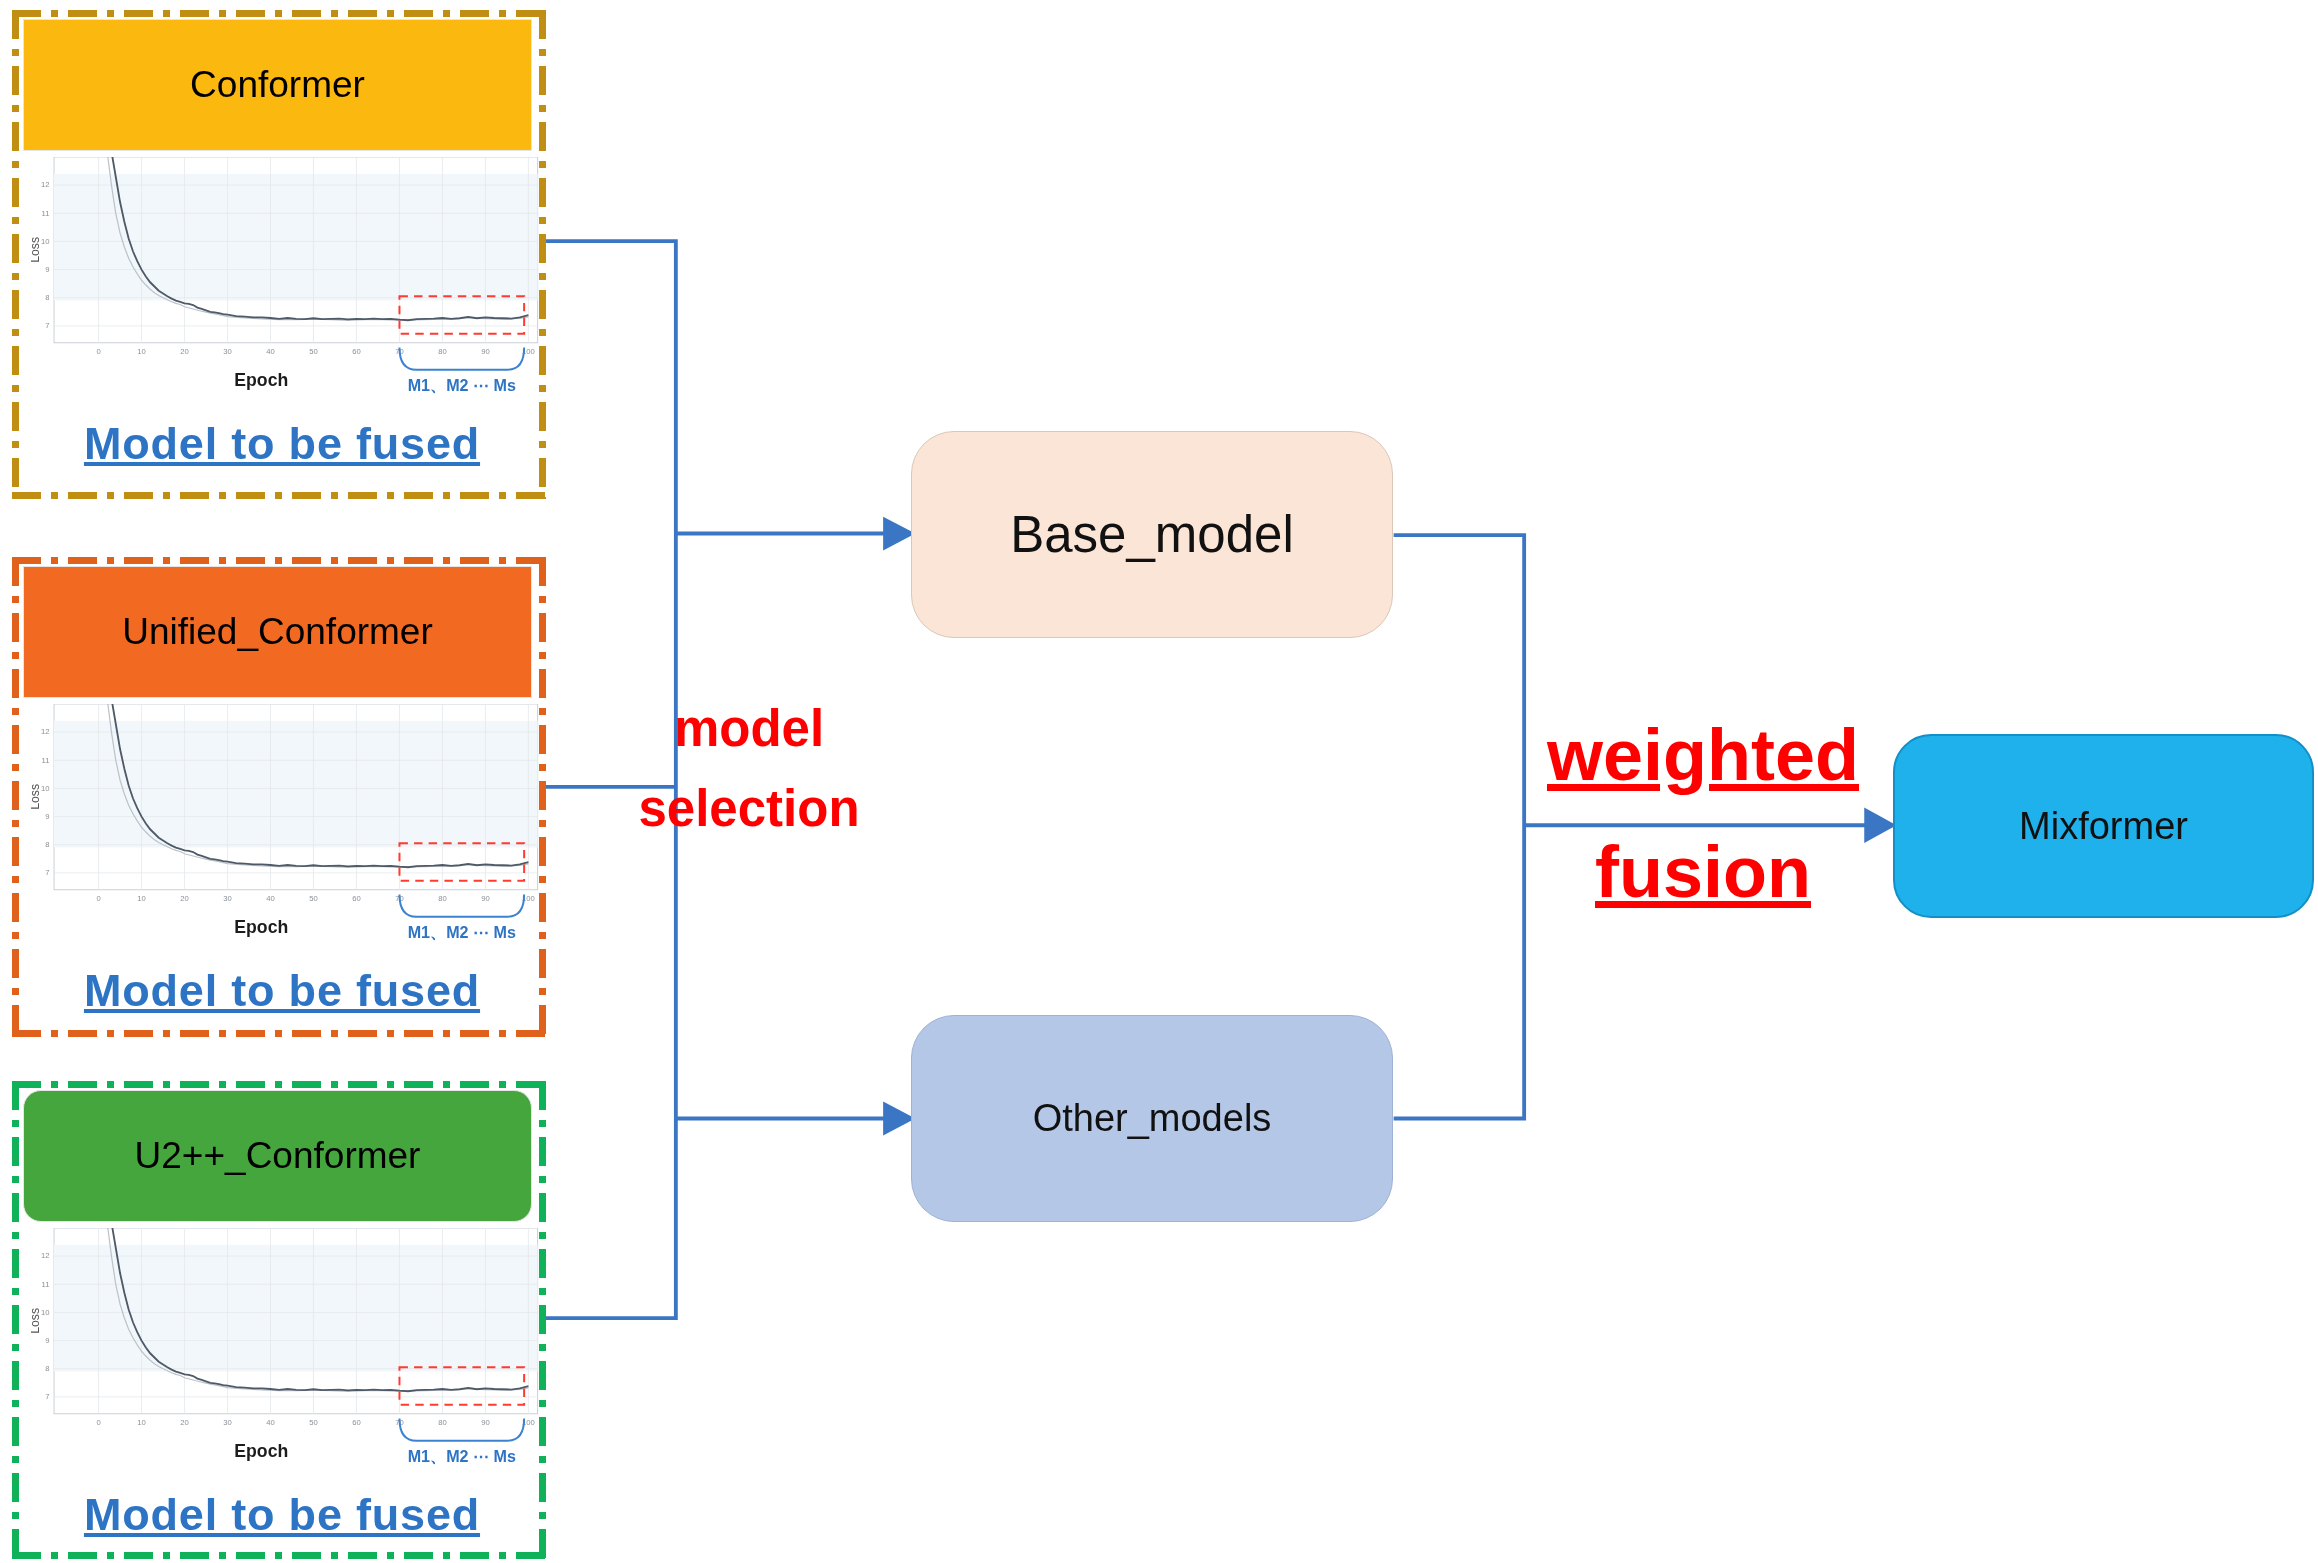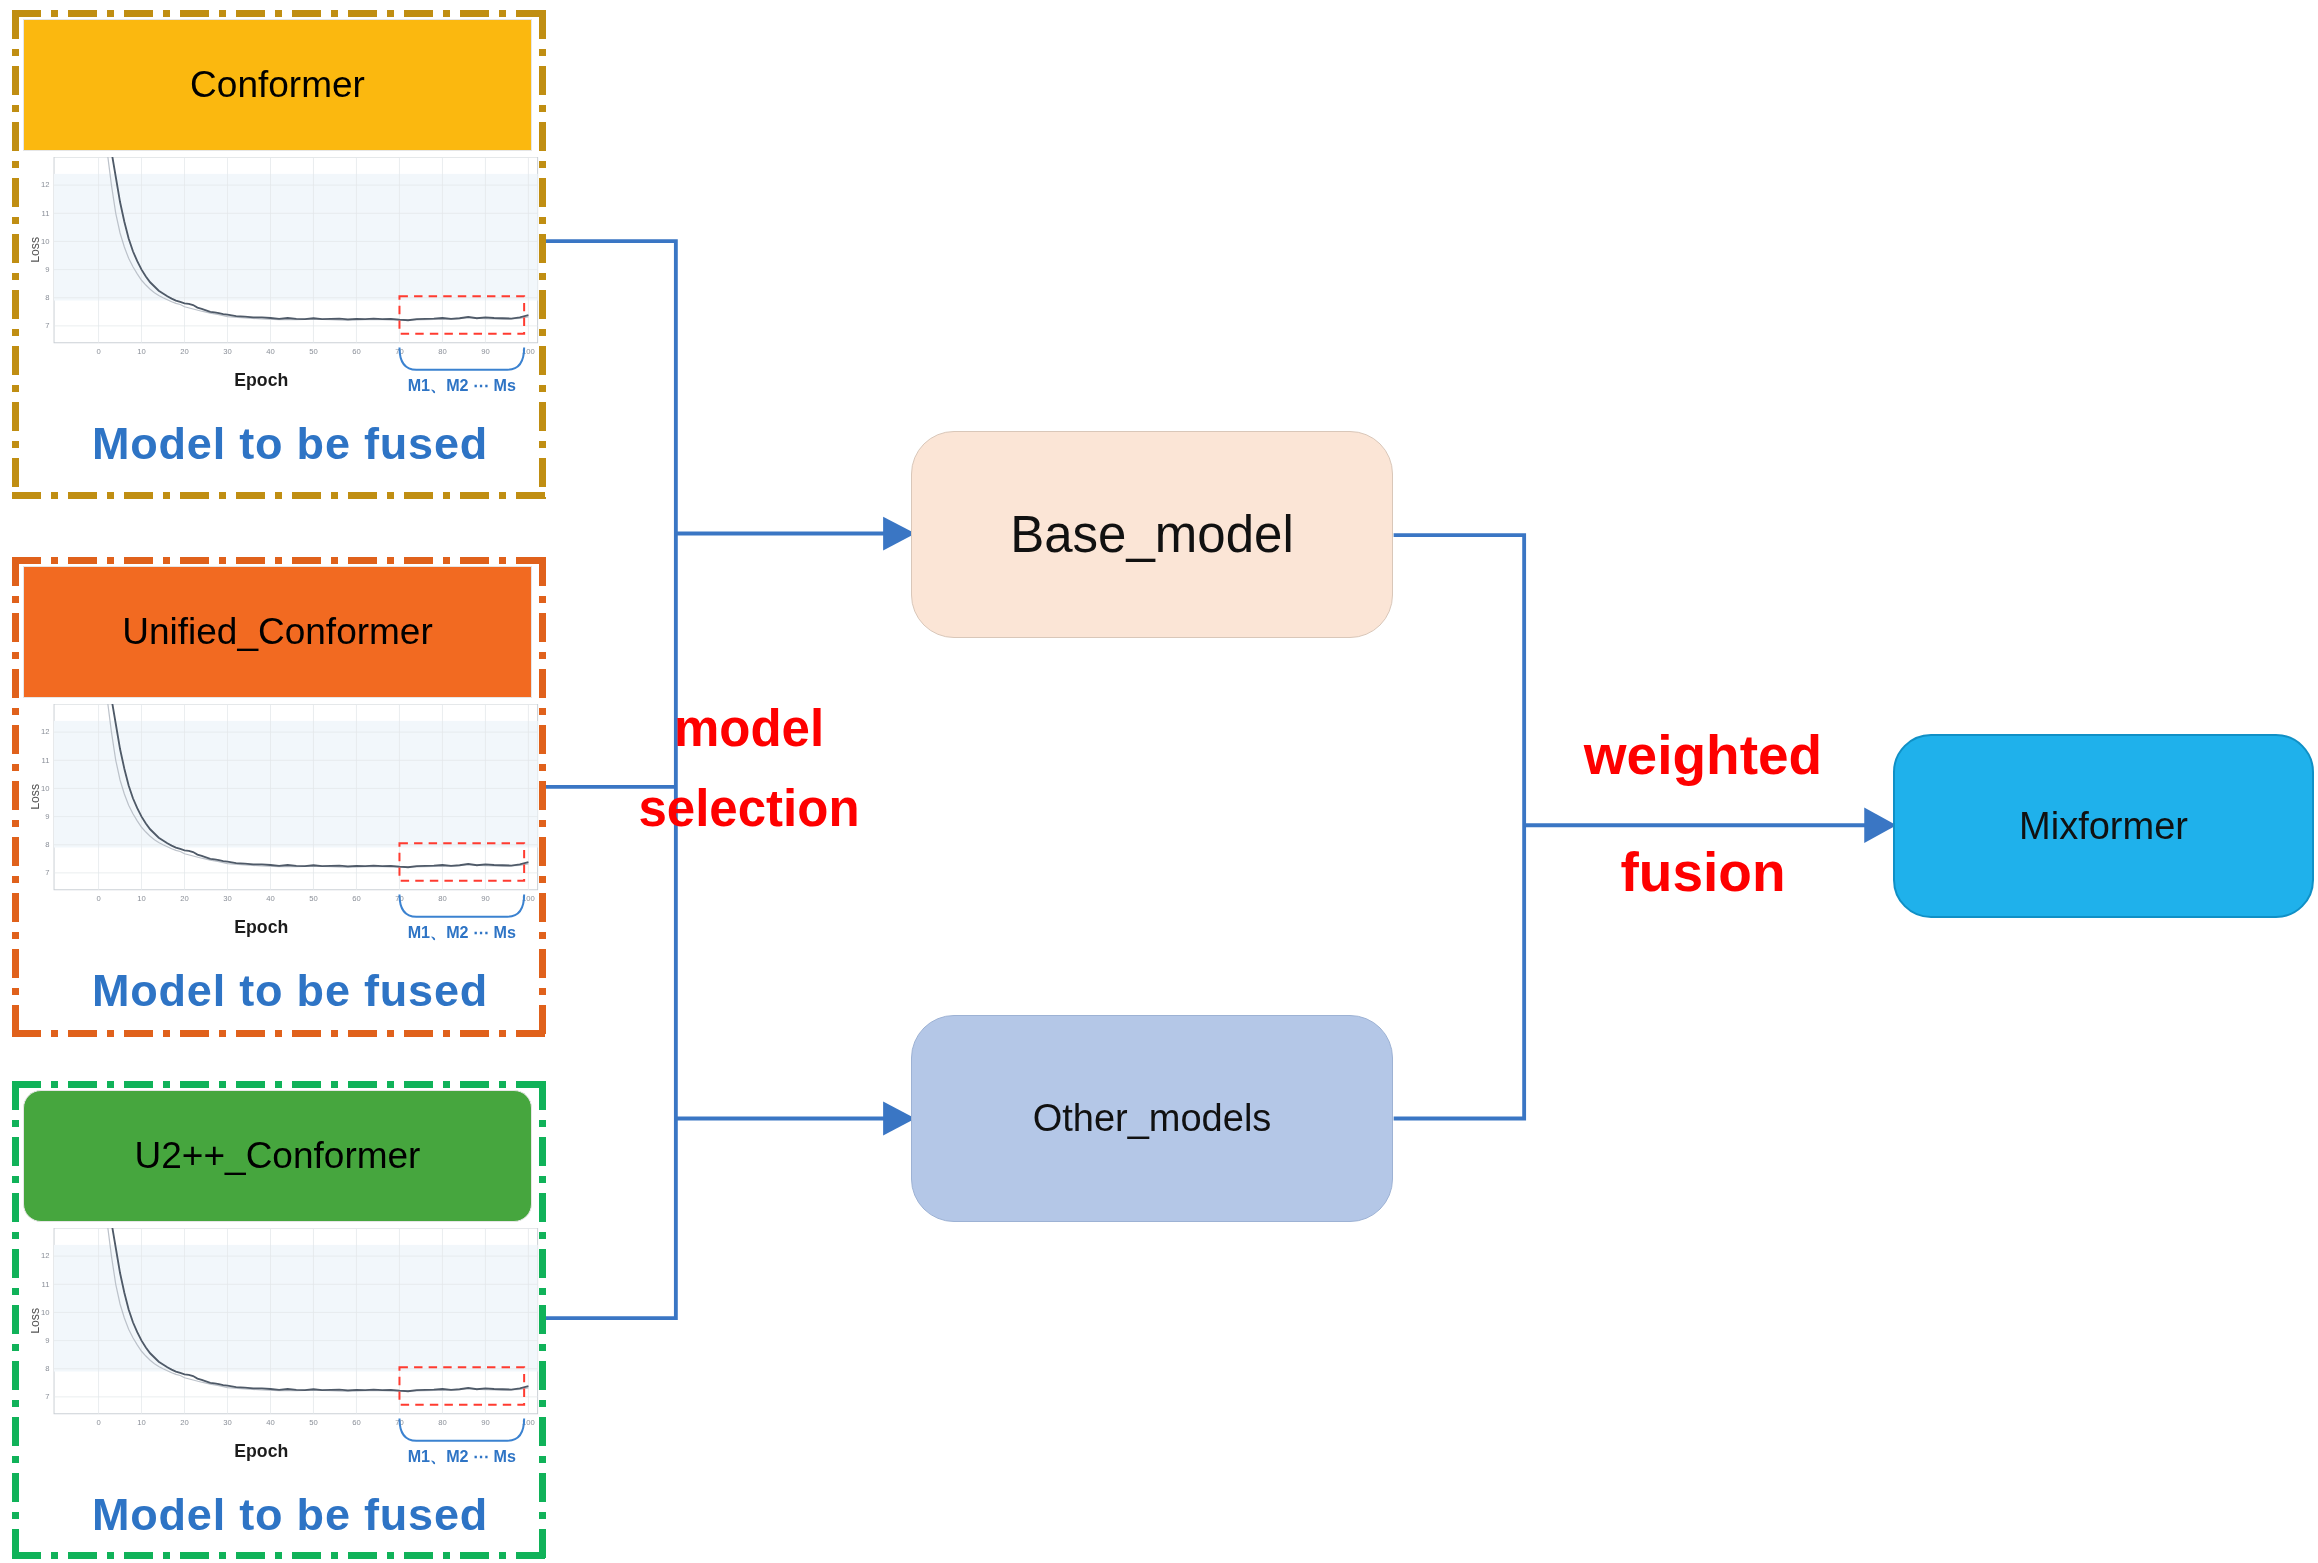--- a/index.html
+++ b/index.html
@@ -20,37 +20,37 @@
   .edge.er{top:0;bottom:0;right:0;width:7px;
     background:repeating-linear-gradient(180deg,var(--bc) 0 29px,transparent 29px 39px,var(--bc) 39px 46px,transparent 46px 56px);}
   .phead{
     position:absolute;left:11.5px;top:9.2px;width:509px;height:132px;
     display:flex;align-items:center;justify-content:center;
     font-size:37px;color:#000000;border:1.5px solid #e6e6e6;box-sizing:border-box;
   }
   .plot{position:absolute;left:19px;top:147px;width:522px;height:261px;}
   .plot svg{display:block;}
   .caption{
-    position:absolute;left:24px;top:405px;width:509px;height:58px;
+    position:absolute;left:16px;top:405px;width:509px;height:58px;
     display:flex;align-items:center;justify-content:center;
-    font-size:45px;font-weight:bold;letter-spacing:0.8px;
+    font-size:45px;font-weight:bold;letter-spacing:0.8px;text-decoration:underline;
   }
   
   .node{
     position:absolute;display:flex;align-items:center;justify-content:center;
     box-sizing:border-box;color:#111;
   }
   .node.base{left:911px;top:431px;width:482px;height:207px;border-radius:43px;border:1.5px solid;font-size:51px;}
   .node.other{left:911px;top:1015px;width:482px;height:207px;border-radius:43px;border:1.5px solid;font-size:38px;}
   .node.mix{left:1893px;top:734px;width:421px;height:184px;border-radius:38px;border:2.3px solid;font-size:38px;}
   
   .redlabel{position:absolute;text-align:center;font-weight:bold;}
   .redlabel div{display:block;}
   .lbl-selection{left:582px;top:689px;width:334px;font-size:51px;line-height:80px;text-align:center;}
-  .lbl-fusion{left:1524px;top:697px;width:358px;font-size:55px;line-height:117px;}
+  .lbl-fusion{left:1524px;top:697px;width:358px;font-size:72px;line-height:117px;text-decoration:underline;}
   .connectors{position:absolute;left:0;top:0;pointer-events:none;}
 </style>
 </head>
 <body>
 
 <div class="canvas">
 
   <svg class="connectors" width="2319" height="1563" viewBox="0 0 3020 2036">
     <path class="conn" d="M710 314 H880 V1717 H710" fill="none" stroke-width="5" stroke="#3A76C4"></path>
     <path class="conn" d="M710 1025 H880" fill="none" stroke-width="5" stroke="#3A76C4"></path>

